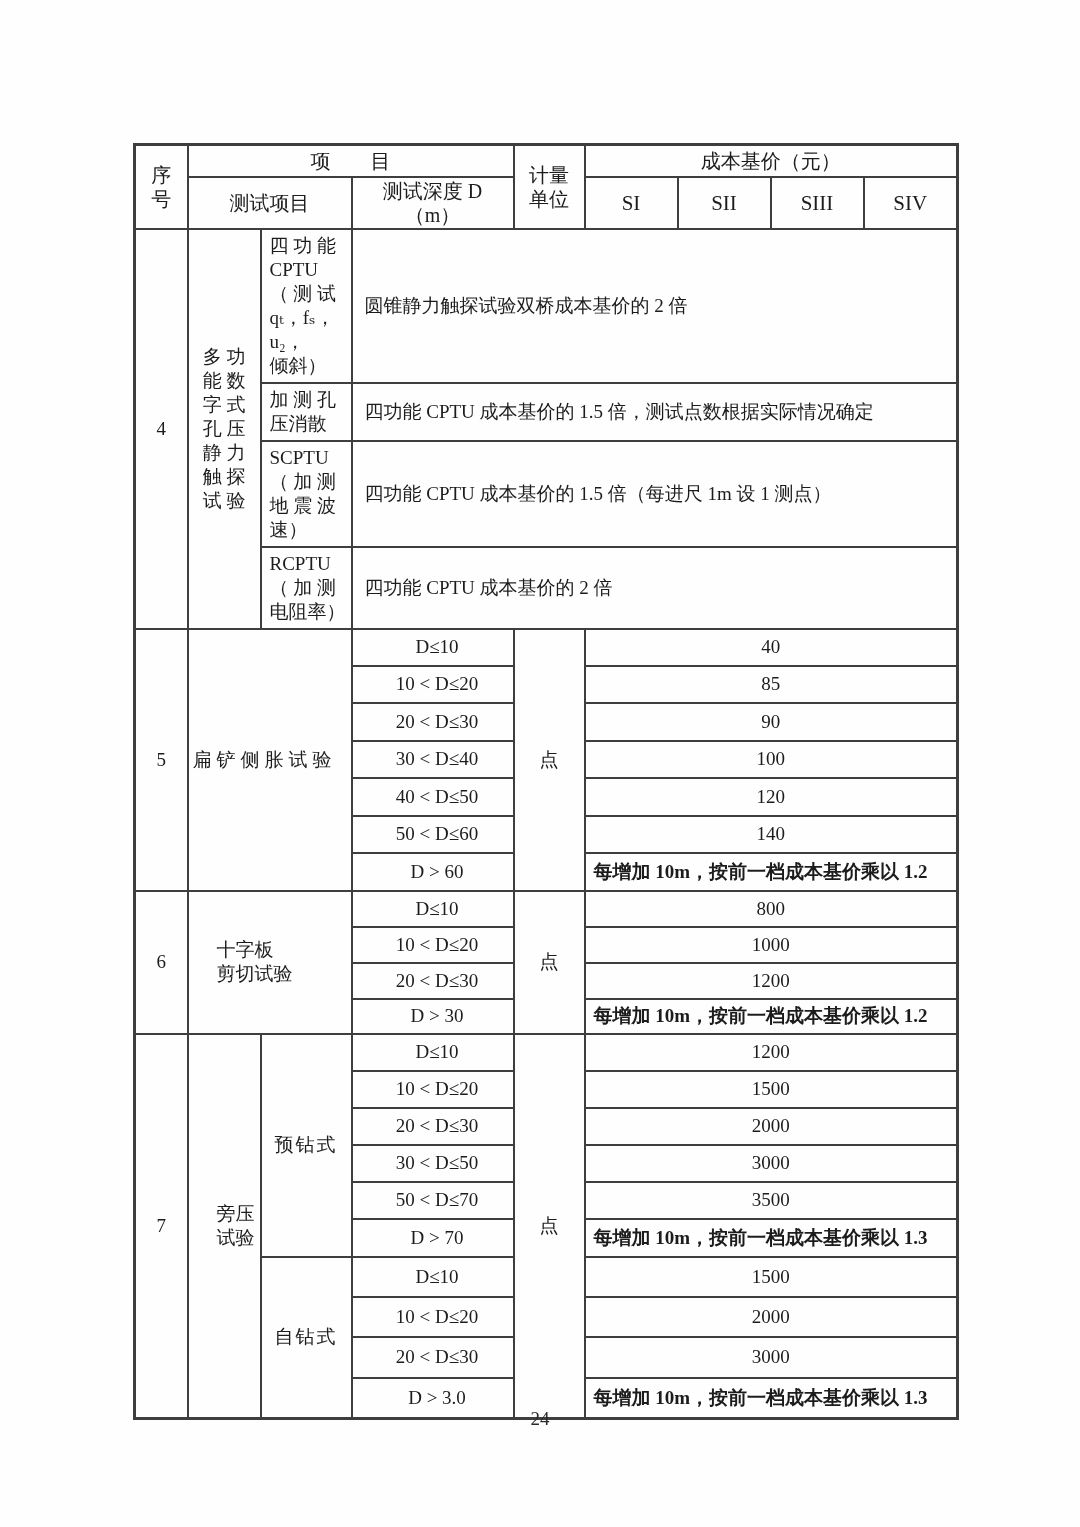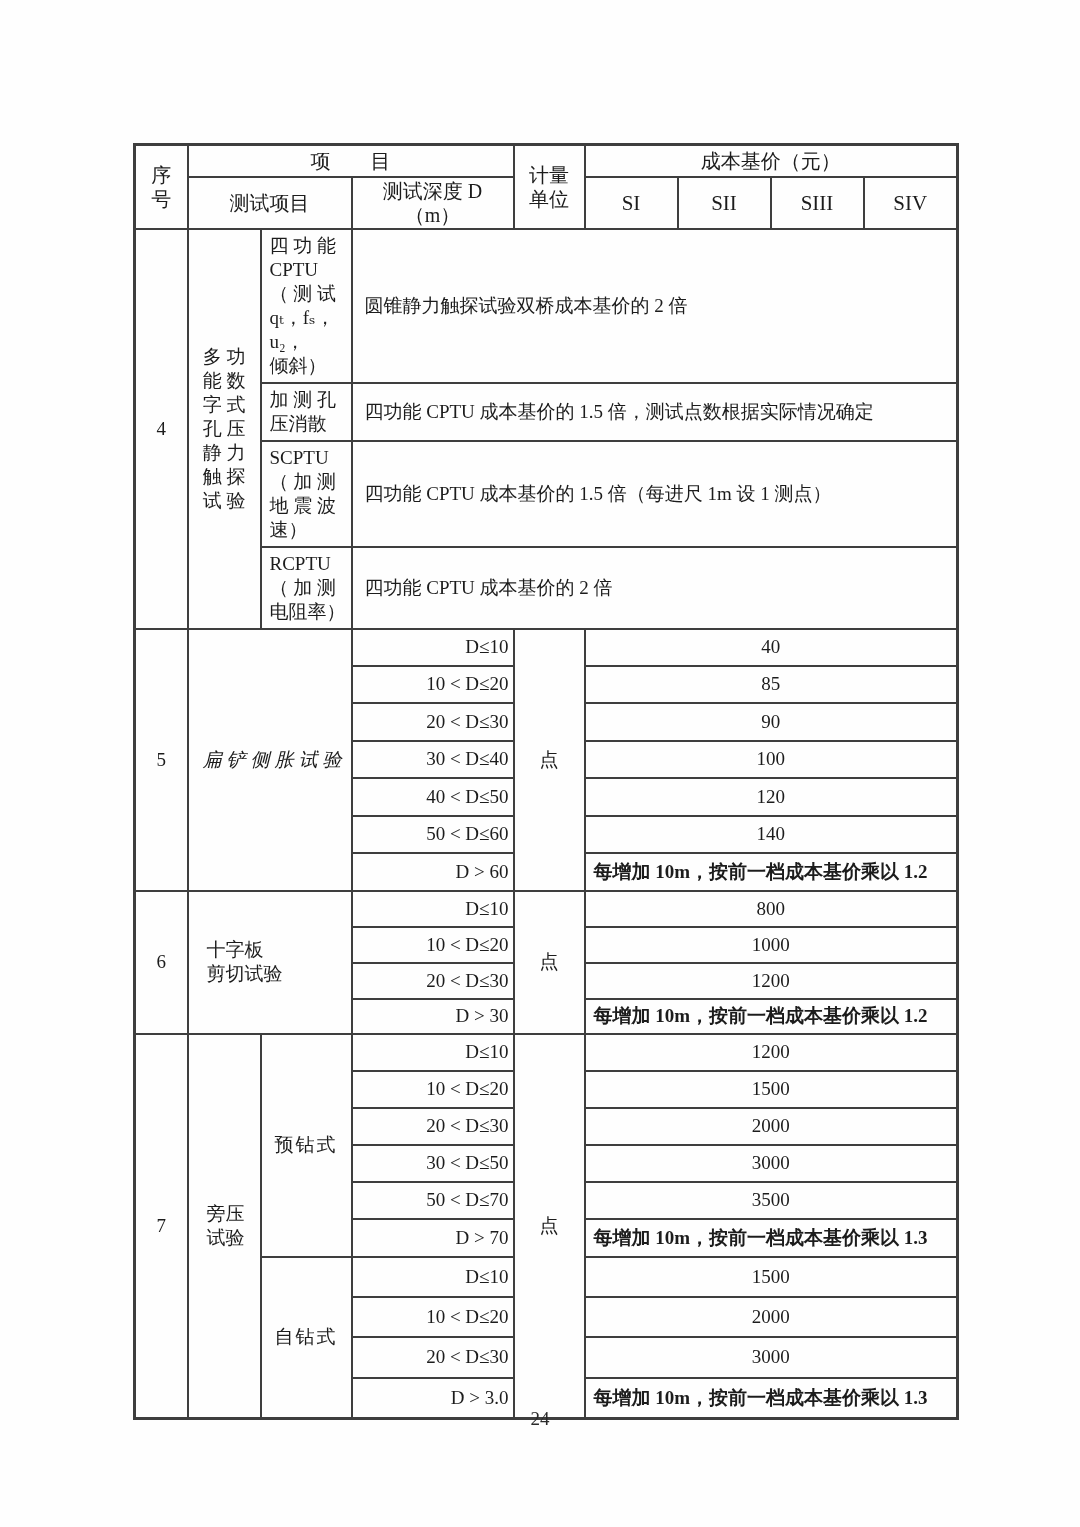--- a/index.html
+++ b/index.html
@@ -28,29 +28,29 @@
     padding:1px 4px;
     overflow:hidden;
   }
   .hdr { font-size:20px; }
   .lat { font-size:21px; }
   
   .sublabel { text-align:left; padding:4px 2px 4px 8px;margin-left:36px; }
   
   .desc { text-align:left; padding-left:12px;margin-left:23px; }
   
-  .depth { text-align:right; padding-left:13px; }
+  .depth { text-align:center; padding-left:13px; }
   
   .note { text-align:left; padding-left:8px;font-weight:bold; }
   
   .vname { line-height:24px; padding:2px; }
   
-  .spaced6 { text-align:right; letter-spacing:5px;font-style:italic; }
-  
-  .tname { text-align:left; padding-left:18px; }
+  .spaced6 { text-align:left; letter-spacing:5px; }
+  
+  .tname { text-align:left; padding-left:28px; }
   
   .dtype { letter-spacing:2px; }
 
   .page-number {
     position:absolute; left:0; top:1408px; width:1080px;
     text-align:center; font-size:19px; color:#2a2a2a;
   }
 </style>
 </head>
 <body>

